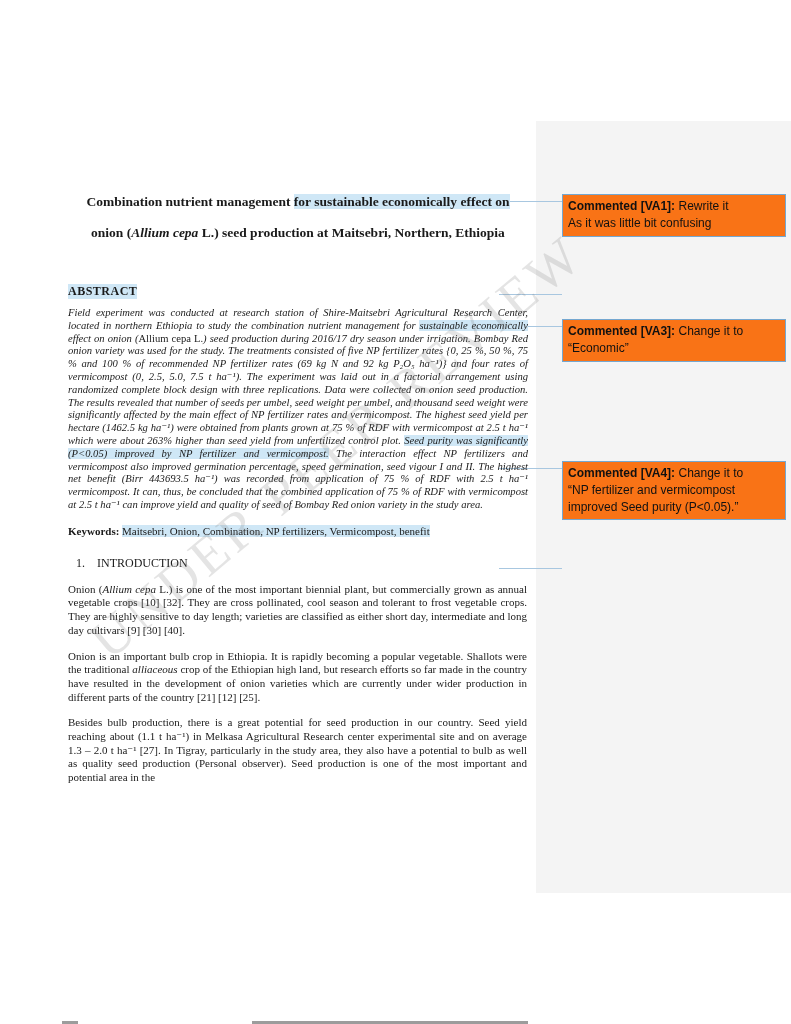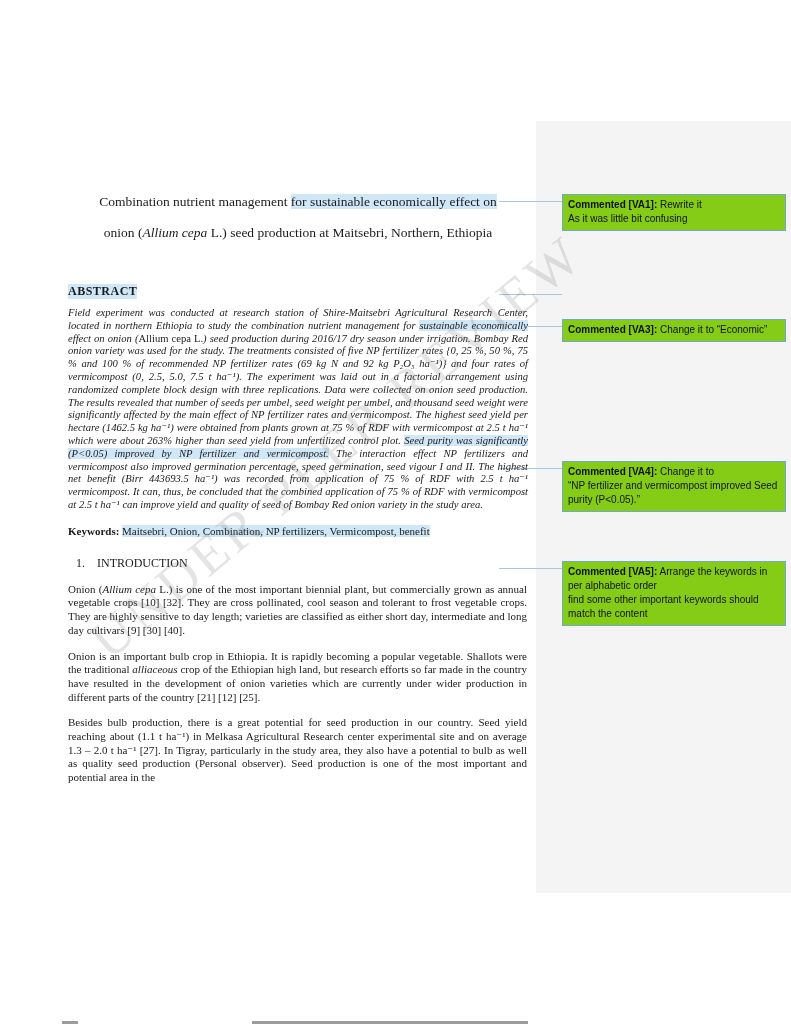--- a/index.html
+++ b/index.html
@@ -18,21 +18,21 @@
     color:rgba(120,120,120,0.20);
     font-family:"Liberation Serif",serif;
     white-space:nowrap; pointer-events:none; z-index:3;
   }
 
   
   .doc { position:absolute; left:68px; top:186px; width:460px; z-index:2; }
 
   .title {
     margin:0 0 33px 0; text-align:center;
-    font-size:13.5px; font-weight:normal; line-height:31px;
+    font-size:13.5px; font-weight:bold; line-height:31px;
   }
   .hl { background:#cfe7f6; }
 
   .abstract-heading {
     display:inline-block; font-size:12px; font-weight:bold;
     background:#cfe7f6; margin:0 8px 8px 0; letter-spacing:0.5px;
   }
   .abstract-body {
     font-style:italic; font-size:10.6px; line-height:12.8px;
     text-align:justify; margin:0;
@@ -52,24 +52,24 @@
     text-align:justify;
   }
 
   
   .comment-pane {
     position:absolute; left:536px; top:121px; width:255px; height:772px;
     background:#f4f4f4; z-index:1;
   }
   .comment-box {
     position:absolute; left:26px; width:212px;
-    background:#84cc16; border:1px solid #74a7d0;
+    background:#f97316; border:1px solid #74a7d0;
     padding:3px 5px 4px 5px;
     font-family:"Liberation Sans","DejaVu Sans",sans-serif;
-    font-size:10px; line-height:1.4; color:#111;
+    font-size:12px; line-height:1.4; color:#111;
   }
   .c-label { font-weight:bold; }
   .c-line2:empty { display:none; }
 
   .connector {
     position:absolute; height:0; border-top:1px solid #a8c7e0; z-index:2;
   }
 
   .page-bottom-artifact {
     position:absolute; top:1021px; height:3px; background:#4a4a4a; opacity:.55;
@@ -91,25 +91,20 @@
     <div class="comment-box" style="top:198px">
       <span class="c-label">Commented [VA3]:</span>
       <span class="c-text">Change it to “Economic”</span>
       
     </div>
     <div class="comment-box" style="top:340px">
       <span class="c-label">Commented [VA4]:</span>
       <span class="c-text">Change it to</span>
       <div class="c-text c-line2">“NP fertilizer and vermicompost improved Seed purity (P&lt;0.05).”</div>
     </div>
-    <div class="comment-box" style="top:440px">
-      <span class="c-label">Commented [VA5]:</span>
-      <span class="c-text">Arrange the keywords in per alphabetic order</span>
-      <div class="c-text c-line2">find some other important keywords should match the content</div>
-    </div>
   </div>
 
   <div class="connector" style="top:201px; left:499px; width:63px"></div>
   <div class="connector" style="top:294px; left:499px; width:63px"></div>
   <div class="connector" style="top:326px; left:499px; width:63px"></div>
   <div class="connector" style="top:468px; left:499px; width:63px"></div>
   <div class="connector" style="top:568px; left:499px; width:63px"></div>
 
   <div class="doc">
 

